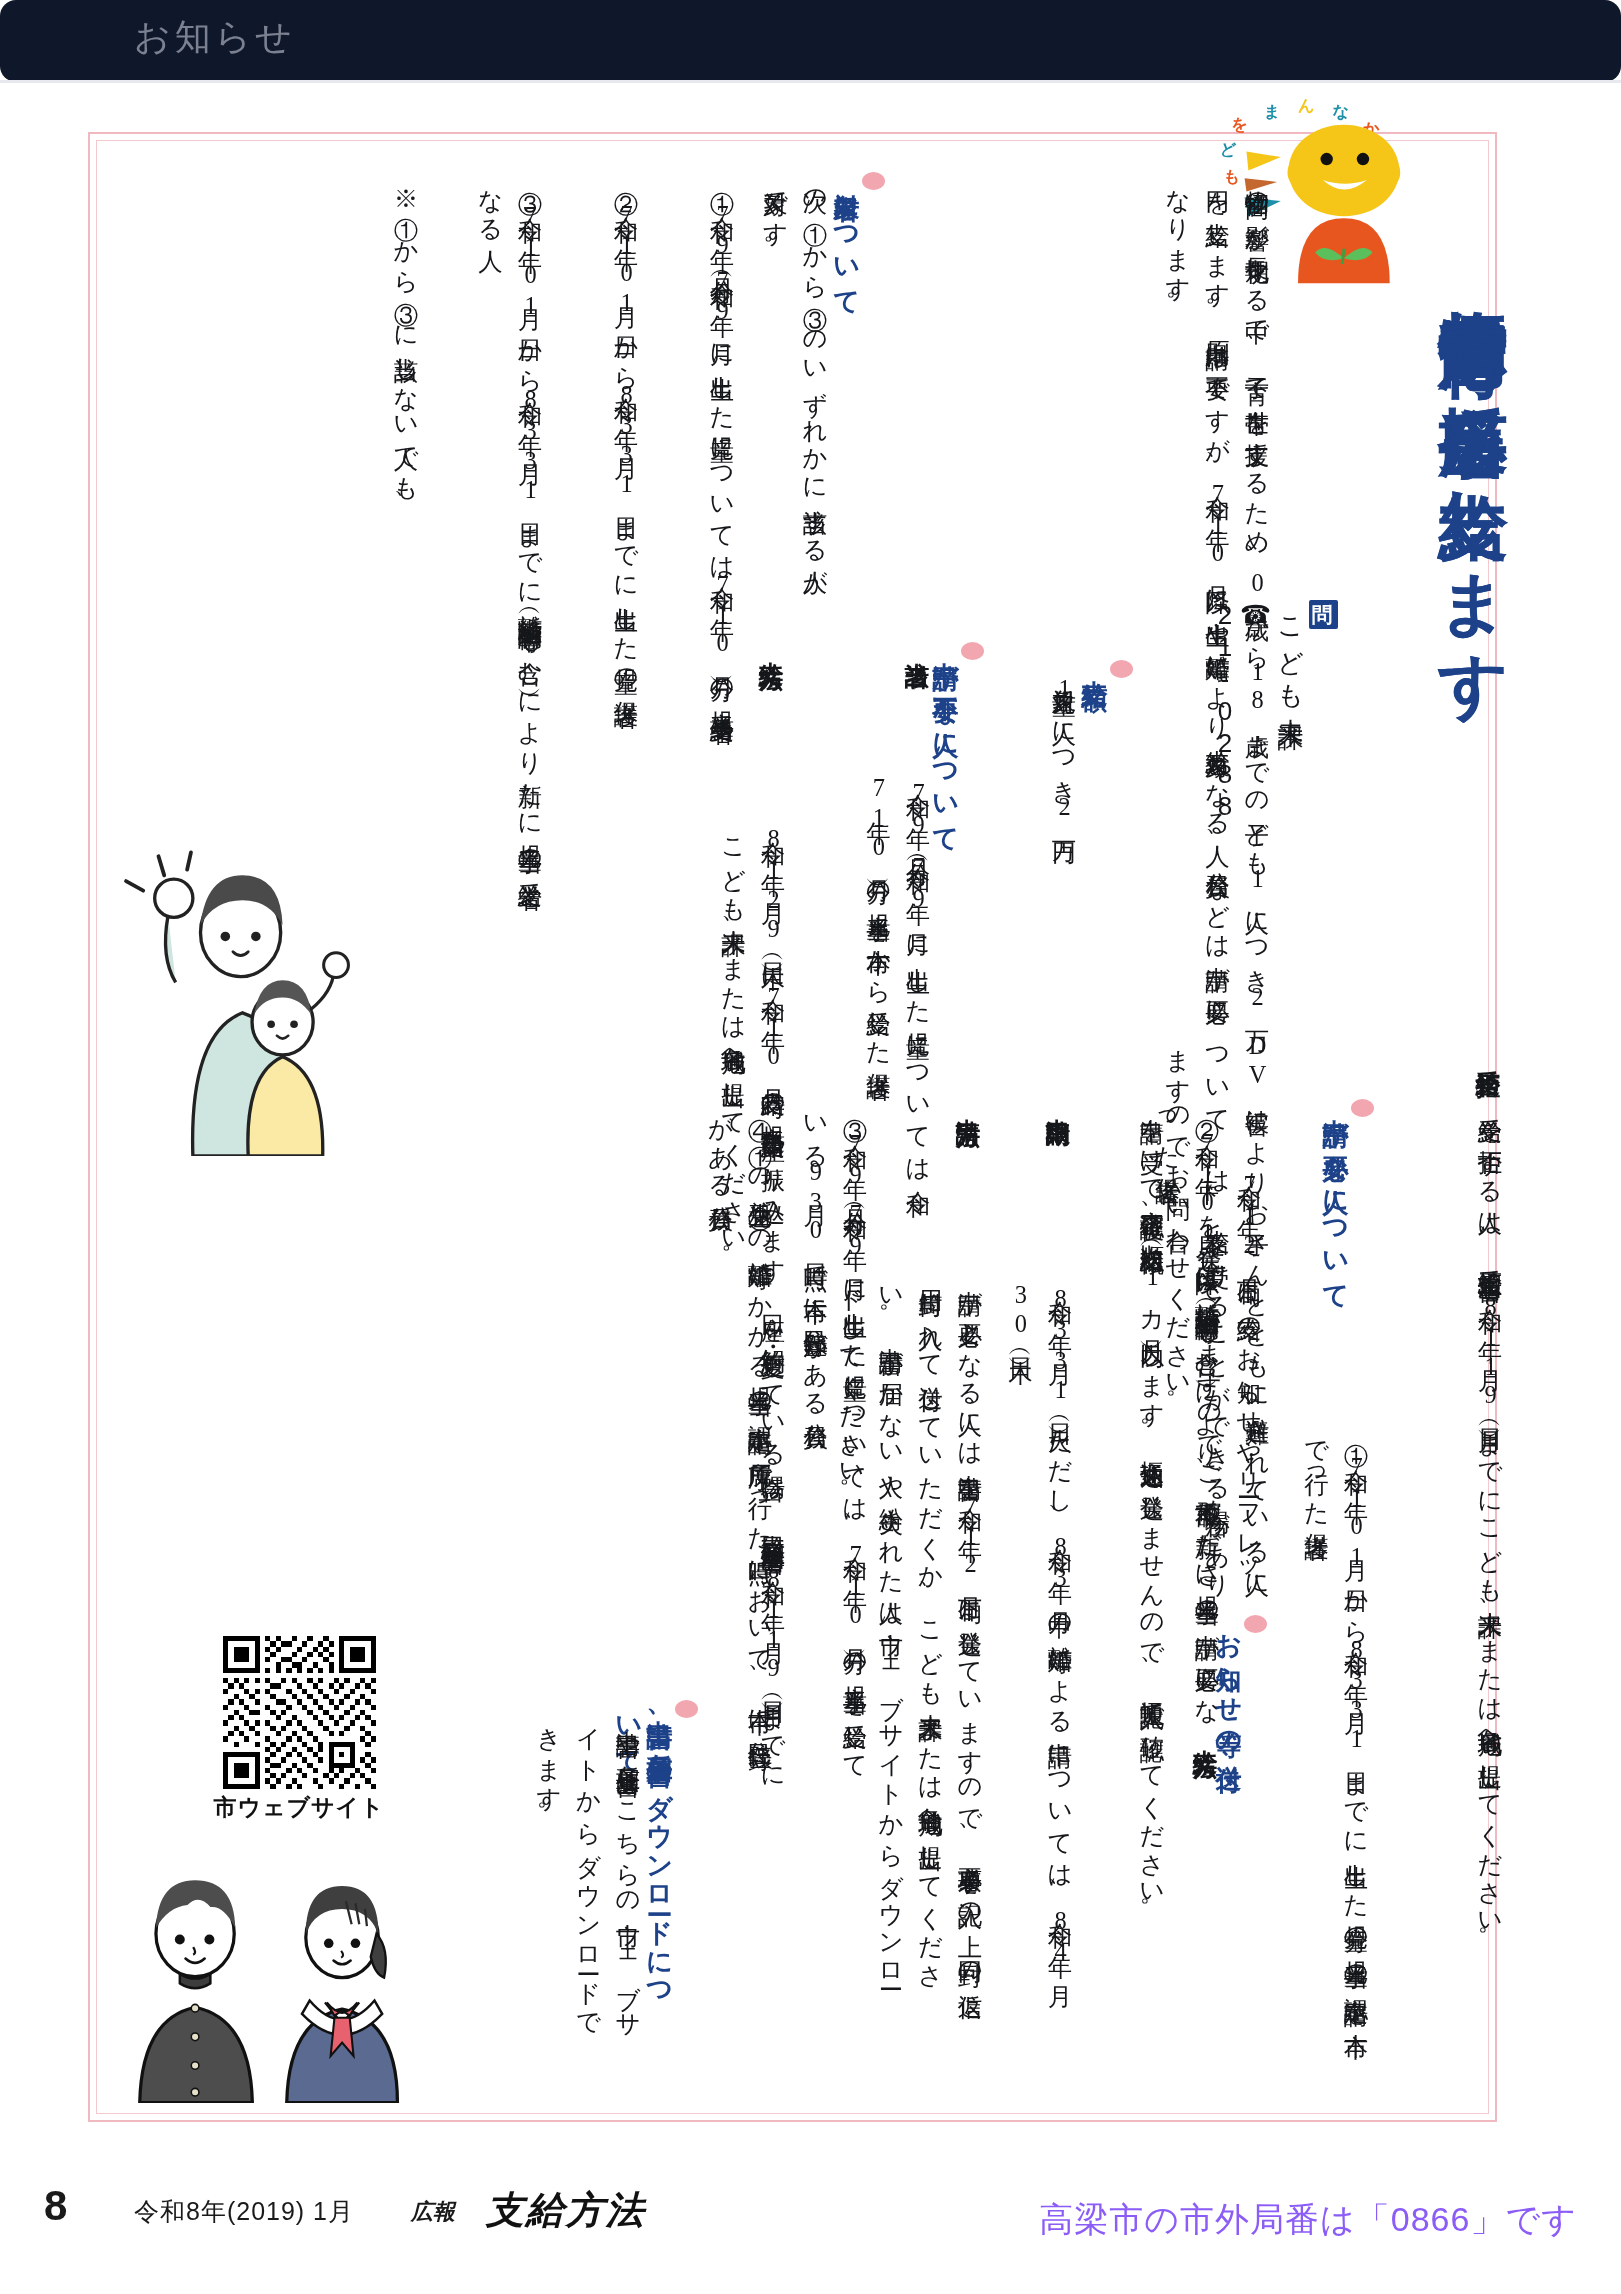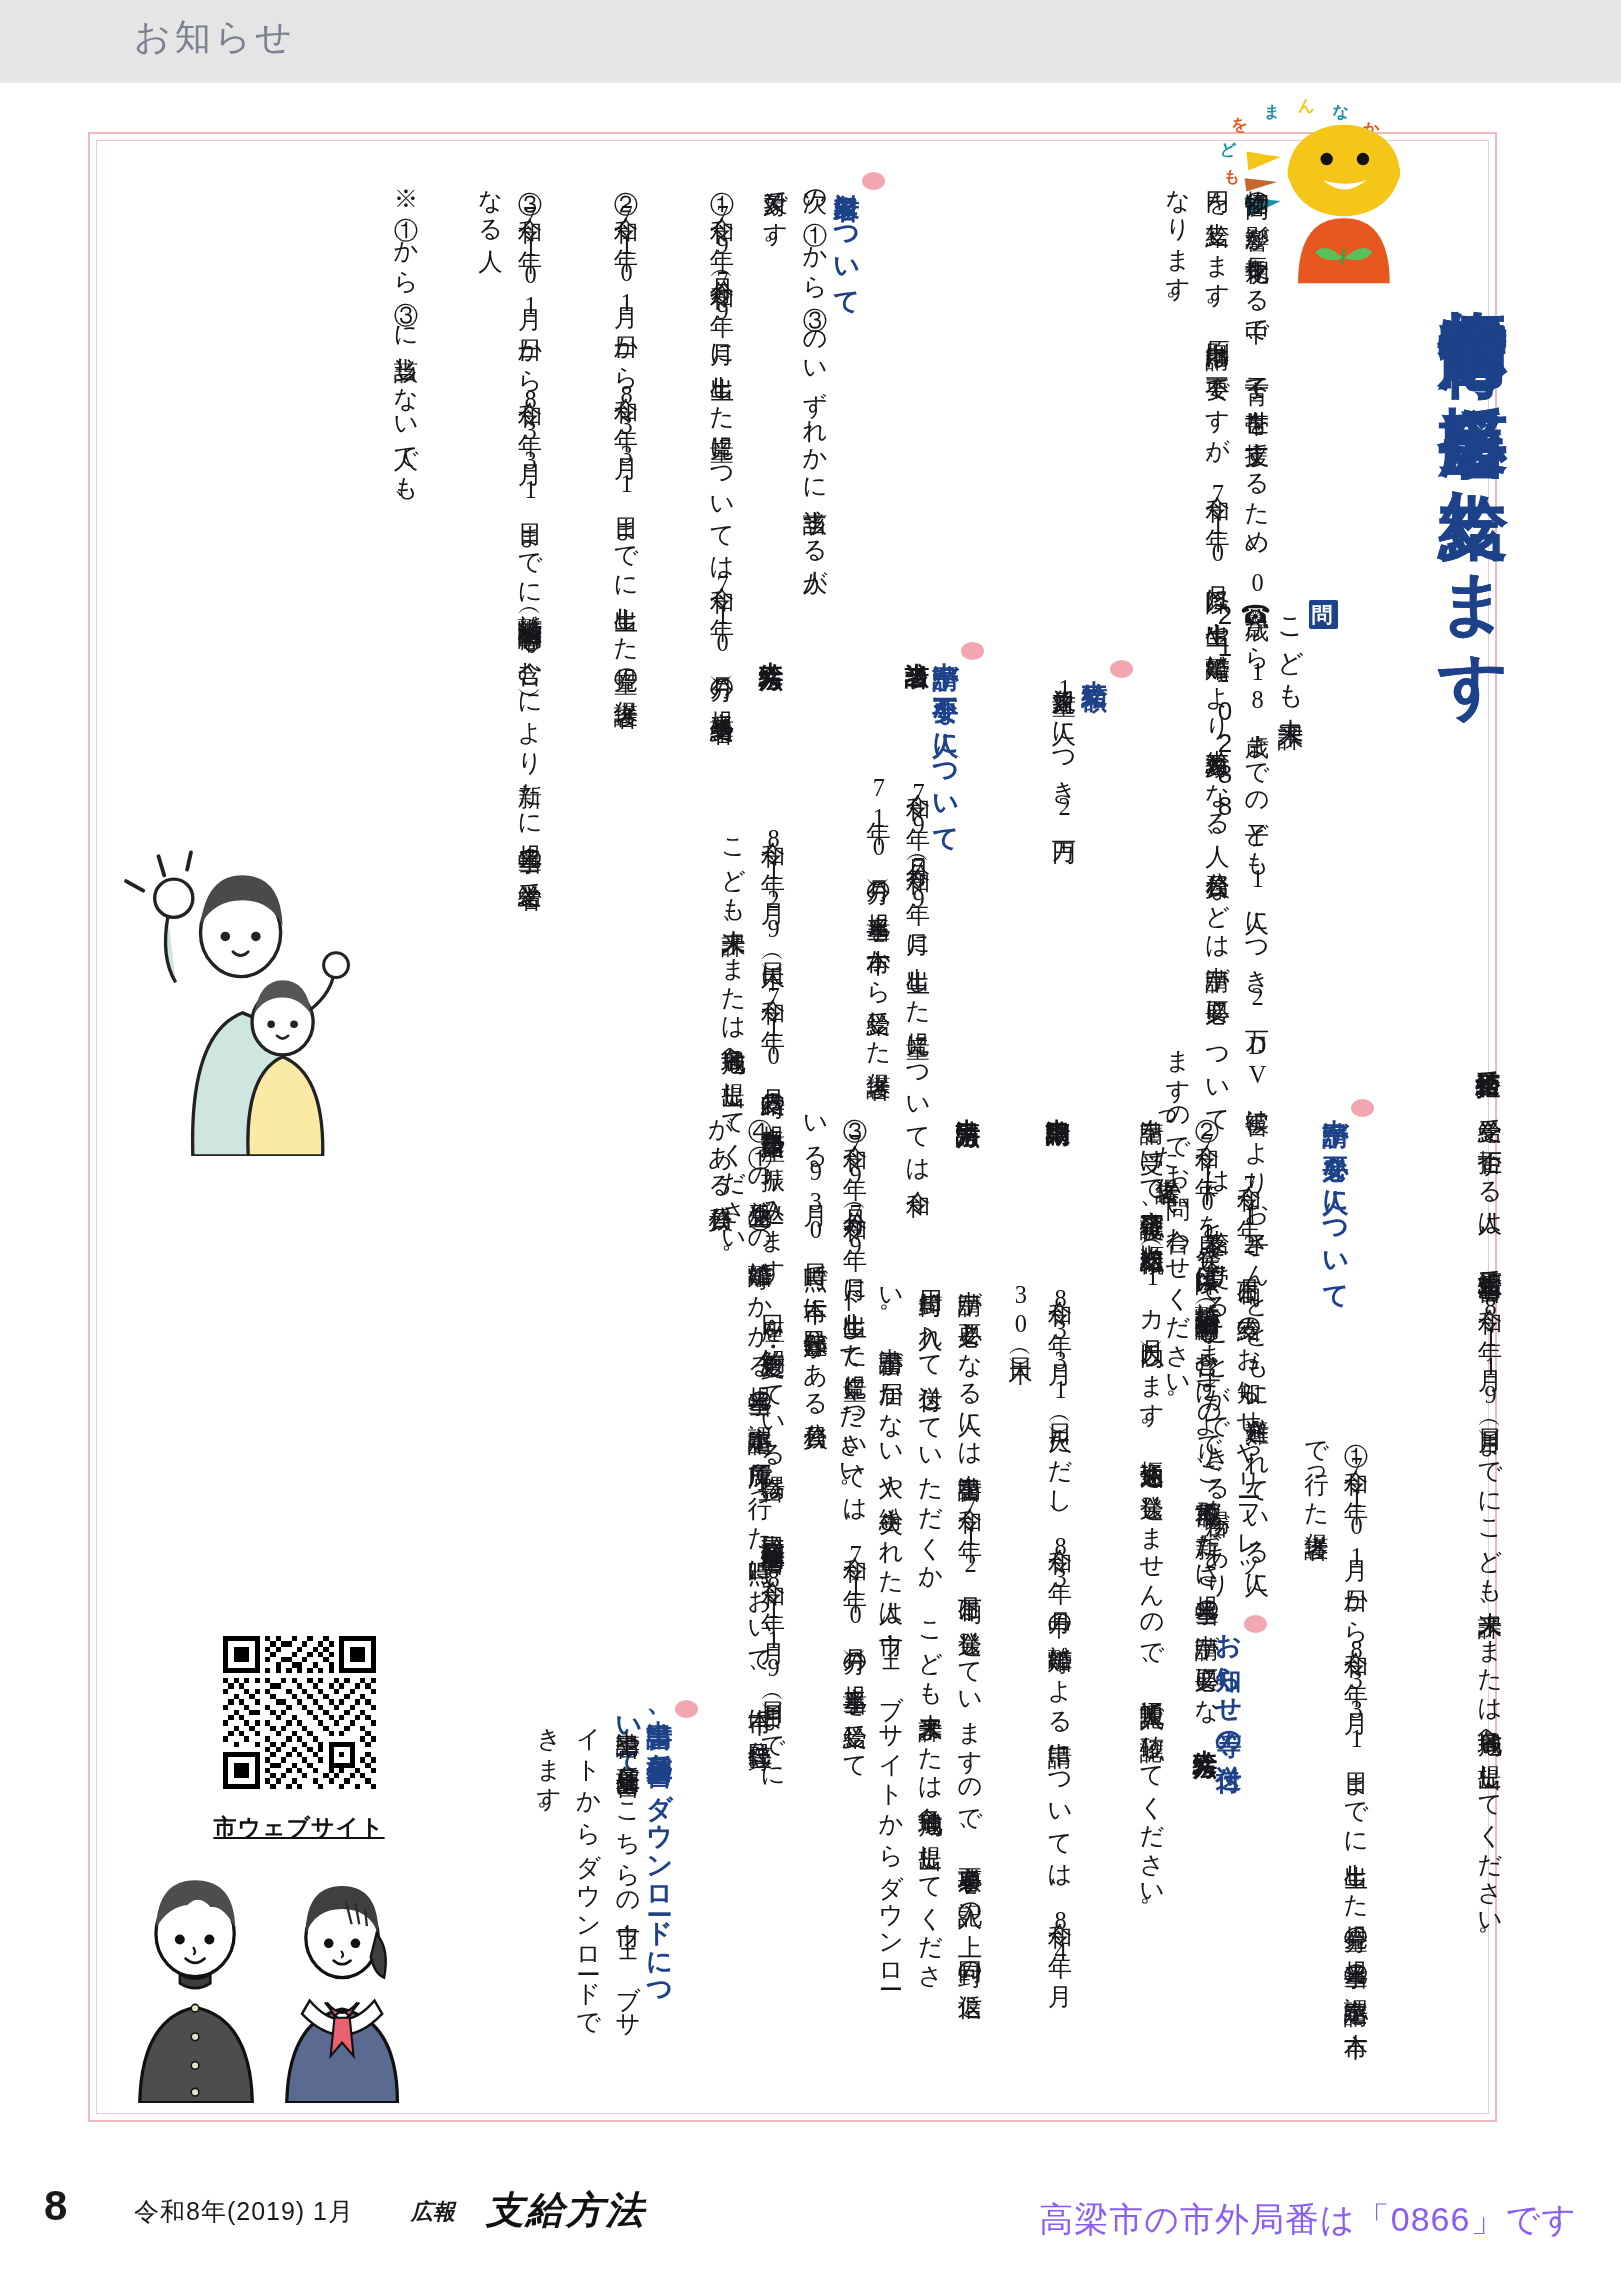--- a/index.html
+++ b/index.html
@@ -7,21 +7,22 @@
     width:1621px;height:2294px;
     background:#ffffff;
     font-family:"Liberation Serif","DejaVu Serif",serif;
     position:relative;
     overflow:hidden;
   }
 
   
   #page-header{
     position:absolute;left:0;top:0;width:1621px;height:82px;
-    background:#e5e5e5;
+    background:#0f172a;
+    border-radius:16px;
   }
   #page-header .hdr-label{
     position:absolute;left:134px;top:13.4px;
     font-family:"Liberation Sans","DejaVu Sans",sans-serif;
     font-size:36px;color:#7b8190;letter-spacing:3.8px;
   }
   #page-header .hdr-rule{
     position:absolute;left:0;top:80px;width:1621px;height:2.9px;
     background:#e7e9ee;
   }
@@ -124,25 +125,24 @@
 
   
   #illus-mother{position:absolute;left:105px;top:841px;width:296px;height:315px;}
   
   #illus-students{position:absolute;left:113px;top:1859px;width:315px;height:244px;}
 
   
   #qr-wrap{position:absolute;left:212px;top:1636px;width:174px;height:206px;text-align:center;}
   #qr-code{width:153px;height:153px;display:block;margin:0 auto;}
   #qr-caption{
-    margin-top:23px;
+    margin-top:3px;
     font-family:"Liberation Sans","DejaVu Sans",sans-serif;
     font-size:23px;font-weight:bold;color:#111;letter-spacing:1px;
     white-space:nowrap;
-    text-decoration:underline;
   }
 
   
   #footer{position:absolute;left:0;top:2172px;width:1621px;height:86px;}
   #footer .pg{
     position:absolute;left:44px;top:9.6px;
     font-family:"Liberation Sans","DejaVu Sans",sans-serif;
     font-weight:bold;font-size:42px;color:#1a1a1a;
   }
   #footer .issue{

